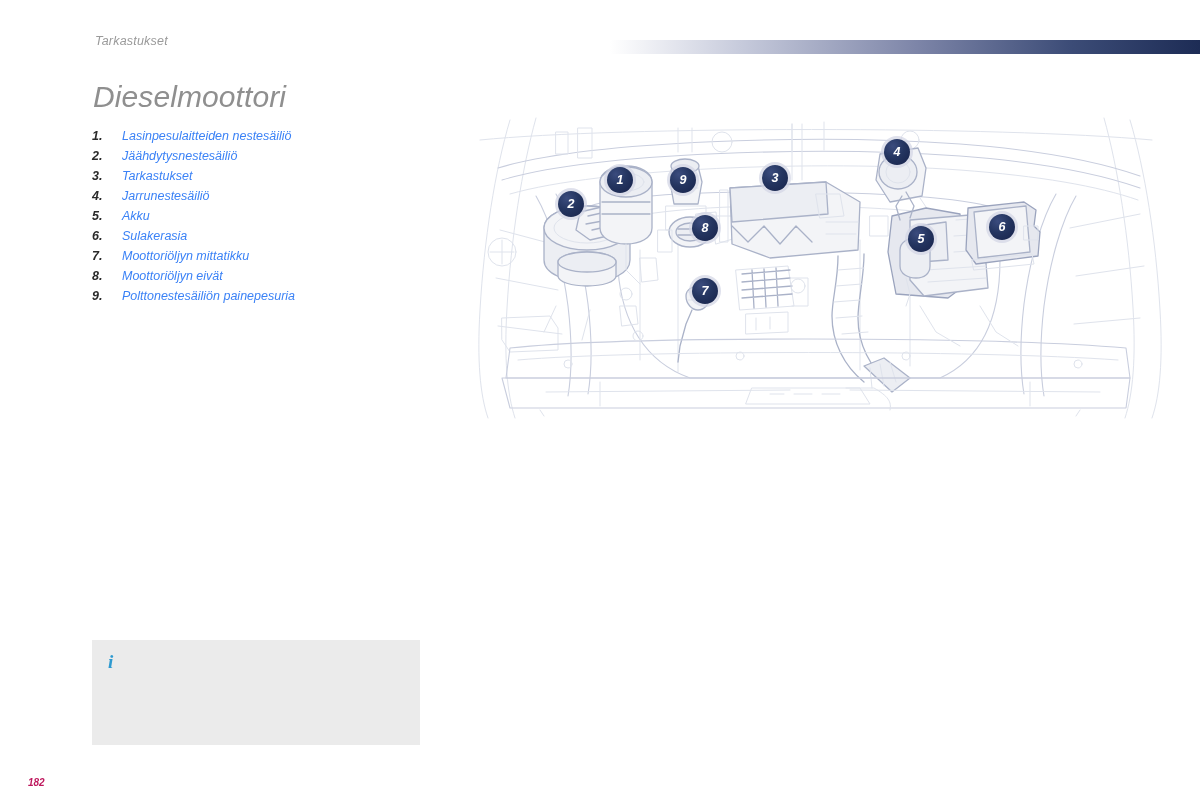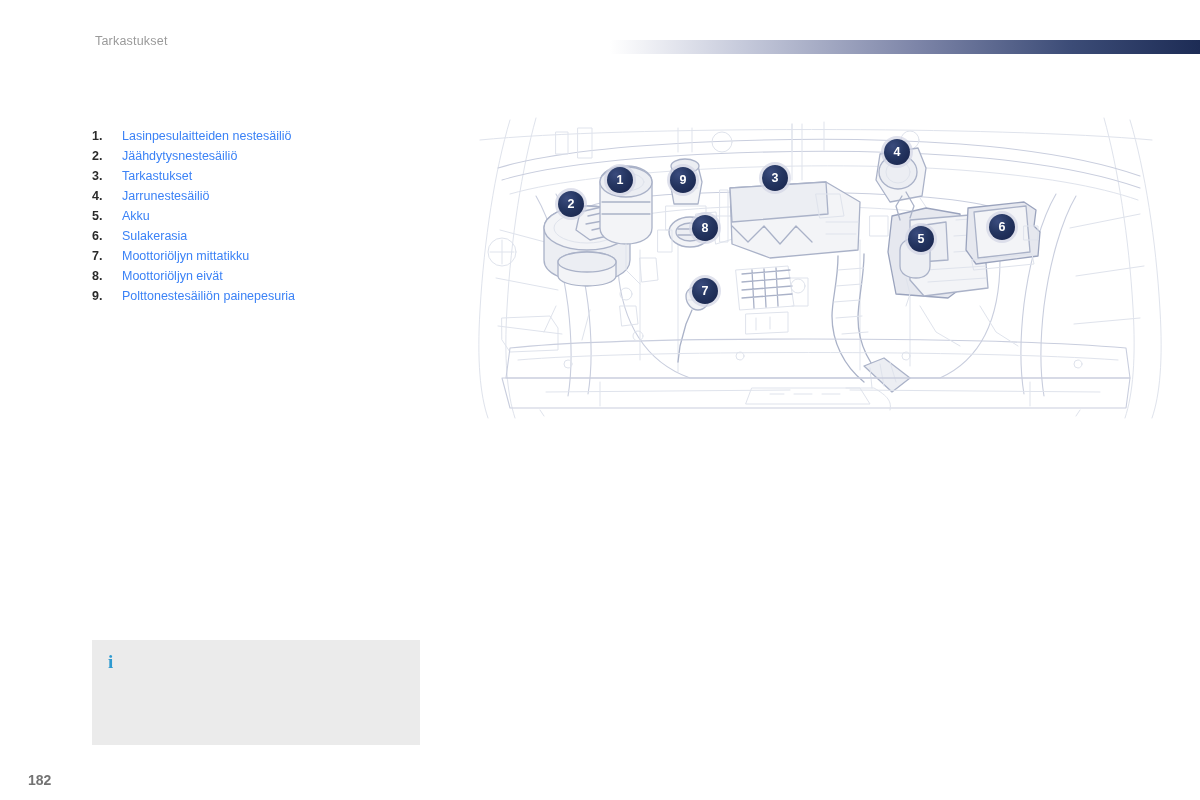--- a/index.html
+++ b/index.html
@@ -3,21 +3,21 @@
 <meta charset="utf-8">
 <title>Dieselmoottori</title>
 <style>
   * { box-sizing: border-box; margin: 0; padding: 0; }
   html, body {
     width: 1200px; height: 800px;
     background: #ffffff;
     font-family: "Liberation Sans", sans-serif;
     overflow: hidden;
   }
-  .page { position: relative; width: 1200px; height: 596px; background: #fff; }
+  .page { position: relative; width: 1200px; height: 596px; background: #fff; font-style: italic; }
 
   
   .header-bar {
     position: absolute; left: 610px; top: 40px;
     width: 590px; height: 14px;
     background: linear-gradient(to right, #ffffff 0%, #c7cbdc 22%, #7d85a8 52%, #3c4c77 78%, #1d2c55 100%);
   }
   .running-head {
     position: absolute; left: 95px; top: 34px;
     font-size: 12.5px; color: #9a9a9a; letter-spacing: 0.2px;
@@ -56,21 +56,21 @@
   .info-text {
     position: absolute; left: 46px; top: 9px; right: 14px;
     font-size: 12.5px; line-height: 20px; color: #2b2b2b;
   }
   .info-text b { font-weight: bold; }
 
   
   .page-number {
     position: absolute; left: 28px; top: 788px;
     transform: translateY(-100%);
-    font-size: 14px; font-weight: bold; color: #737373;
+    font-size: 10px; font-weight: bold; color: #be185d;
   }
 
   
   .illustration {
     position: absolute; left: 440px; top: 110px;
     width: 760px; height: 310px;
   }
   .illustration svg { display: block; width: 760px; height: 310px; }
 
   
@@ -86,20 +86,21 @@
   }
 </style>
 </head>
 <body>
 
 <div class="page">
 
   <div class="header-bar"></div>
   <div class="running-head">Tarkastukset</div>
 
+  <h1 class="page-title">Dieselmoottori</h1>
 
   <div class="legend-list">
     <div class="legend-item">
       <span class="legend-num">1.</span>
       <span class="legend-label">Lasinpesulaitteiden nestesäiliö</span>
     </div>
     <div class="legend-item">
       <span class="legend-num">2.</span>
       <span class="legend-label">Jäähdytysnestesäiliö</span>
     </div>

